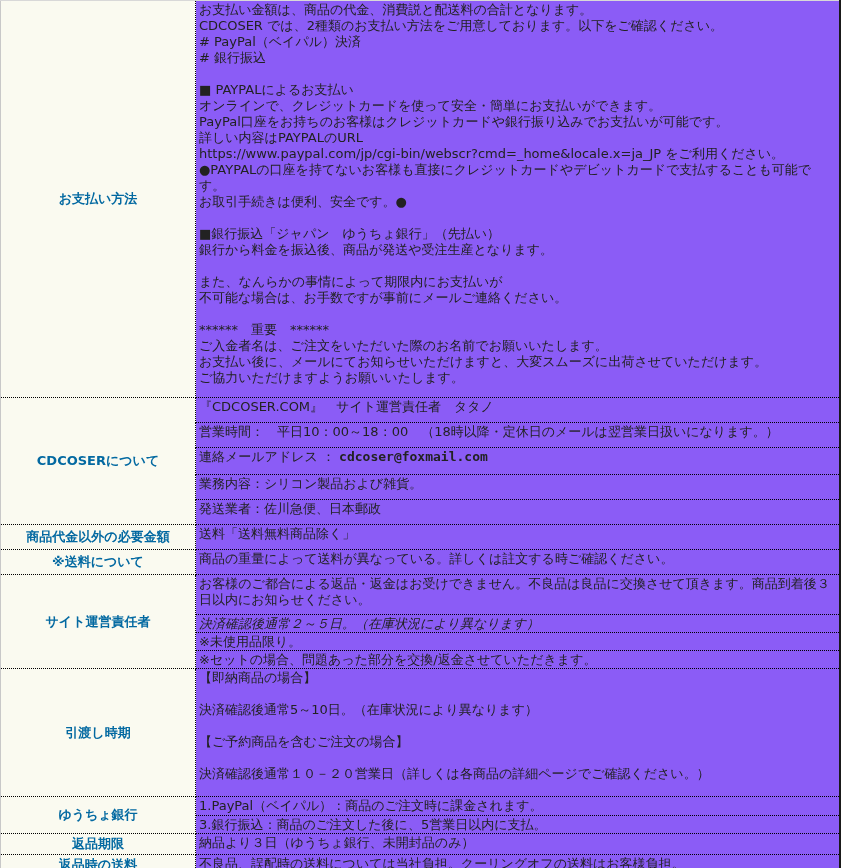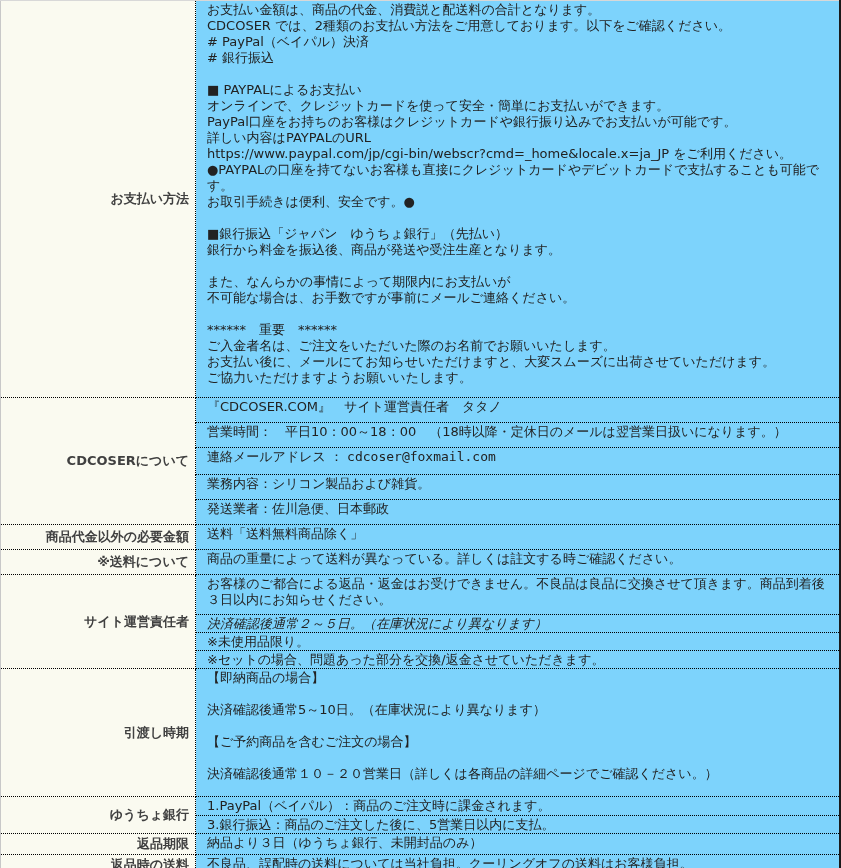--- a/index.html
+++ b/index.html
@@ -14,35 +14,35 @@
     border-top:1px solid #d8d8d8;
     border-left:1px solid #c8c8c8;
     border-right:2px solid #1a1a1a;
     border-bottom:3px solid #1a1a1a;
   }
   col.c1 { width:195px; }
   th, td { border:1px dotted #000000; }
   th.label {
     background:#fafaf0;
     font-weight:bold;
-    text-align:right;
+    text-align:center;
     vertical-align:middle;
-    color:#404040;
+    color:#0369a1;
     padding:0 6px;
     font-size:13px;
   }
   td.content {
-    background:#7dd3fc;
+    background:#8b5cf6;
     vertical-align:top;
     text-align:left;
-    padding:1px 2px 0 11px;
+    padding:1px 2px 0 3px;
     line-height:16px;
   }
   .pre { white-space:pre-wrap; word-break:break-all; }
-  .email { font-weight:normal; font-family:"DejaVu Sans Mono","Liberation Mono",monospace; }
+  .email { font-weight:bold; font-family:"DejaVu Sans Mono","Liberation Mono",monospace; }
   
   .h-payment   { height:395px; }
   .h-sub       { height:23px; }
   .h-sub-mail  { height:25px; }
   .h-fee       { height:23px; }
   .h-shipnote  { height:23px; }
   .h-d1        { height:38px; }
   .h-d2        { height:13px; line-height:15px;font-style:italic; }
   .h-d3        { height:12px; line-height:14px; }
   .h-d4        { height:14px; line-height:15px; }

